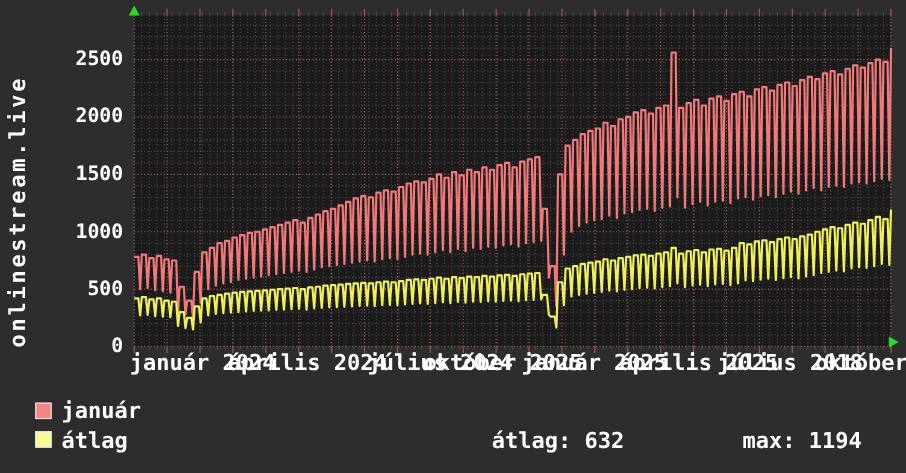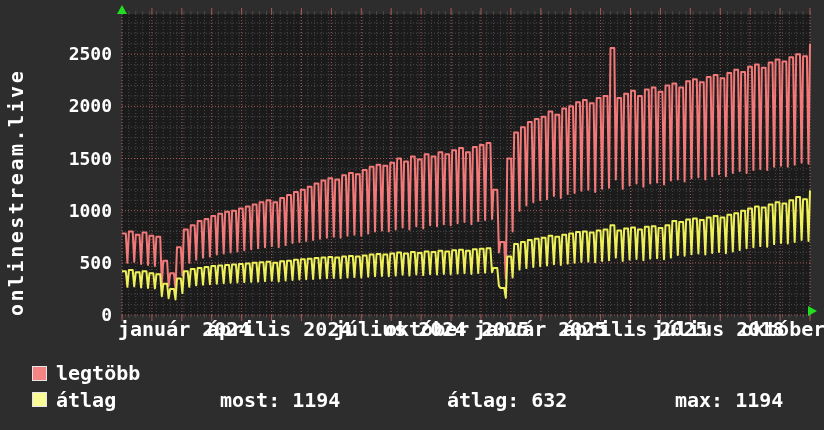--- a/index.html
+++ b/index.html
@@ -453,22 +453,21 @@
       <div class="xtick" style="left: 207px; text-align: center;">április 2024</div>
       <div class="xtick" style="left: 296px; margin-left: 38px;">július 2024</div>
       <div class="xtick" style="left: 385px;">október 2025</div>
       <div class="xtick" style="left: 474px;">január 2025</div>
       <div class="xtick" style="left: 563px;">április 2025</div>
       <div class="xtick" style="left: 652px;">július 2018</div>
       <div class="xtick" style="left: 741px;">október 2025</div>
     </div>
 
   <div class="legend-swatch" style="left:32px;top:366px;background:#f58585;"></div>
-  <div class="legend-label" style="left:56px;top:362px;">legtöbb</div>
+  <div class="legend-label" style="left:56px;top:362px;">január</div>
 
   <div class="legend-swatch" style="left:32px;top:392px;background:#fafa96;"></div>
   <div class="legend-label" style="left:56px;top:389px;">átlag</div>
 
-  <div class="legend-label" style="left:220px;top:389px;">most: 1194</div>
   <div class="legend-label" style="left:447px;top:389px;">átlag: 632</div>
   <div class="legend-label" style="left:675px;top:389px;">max: 1194</div>
 
 </div>
 
 </body></html>

